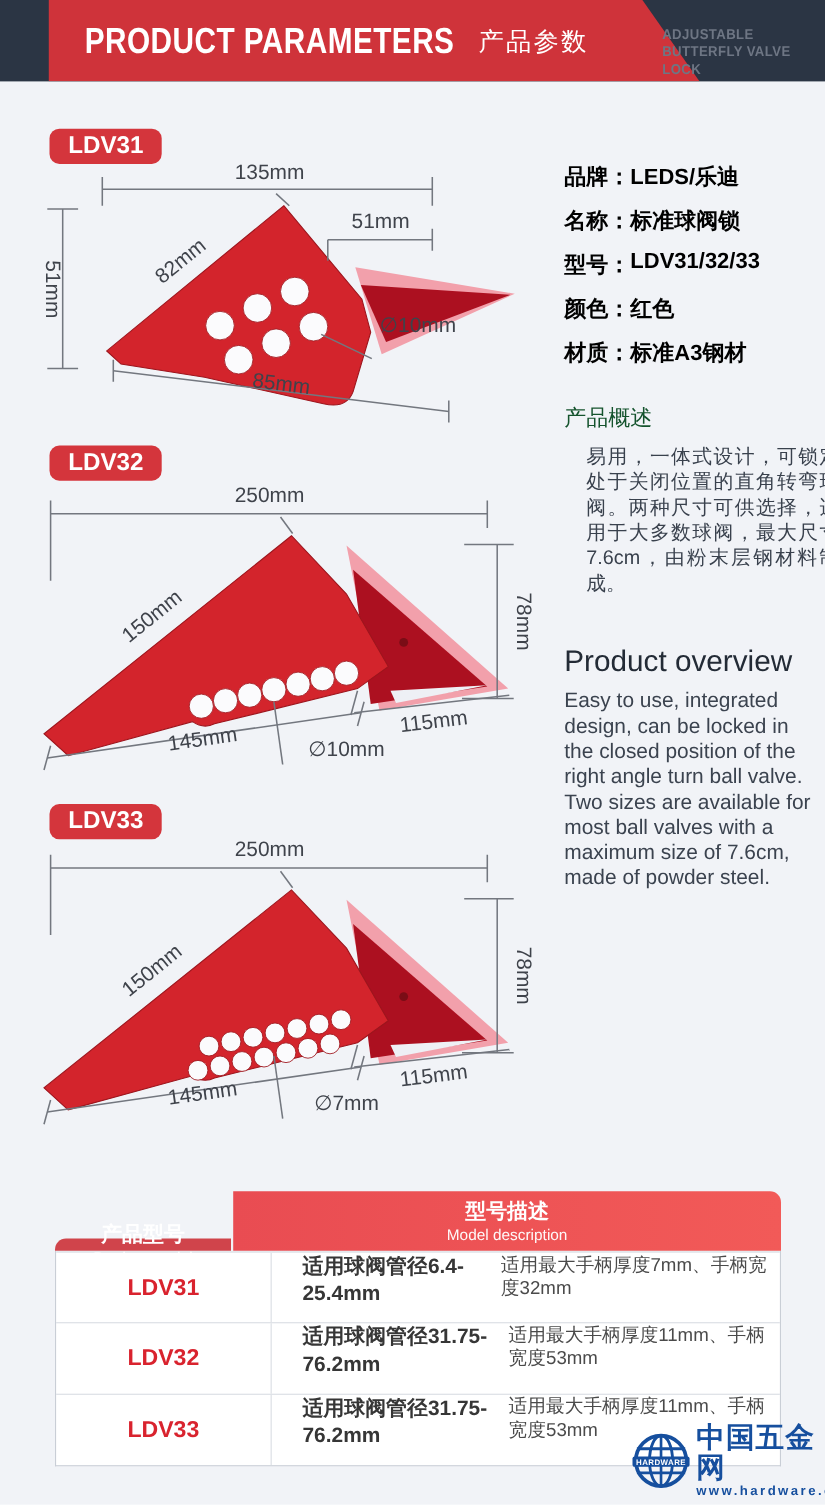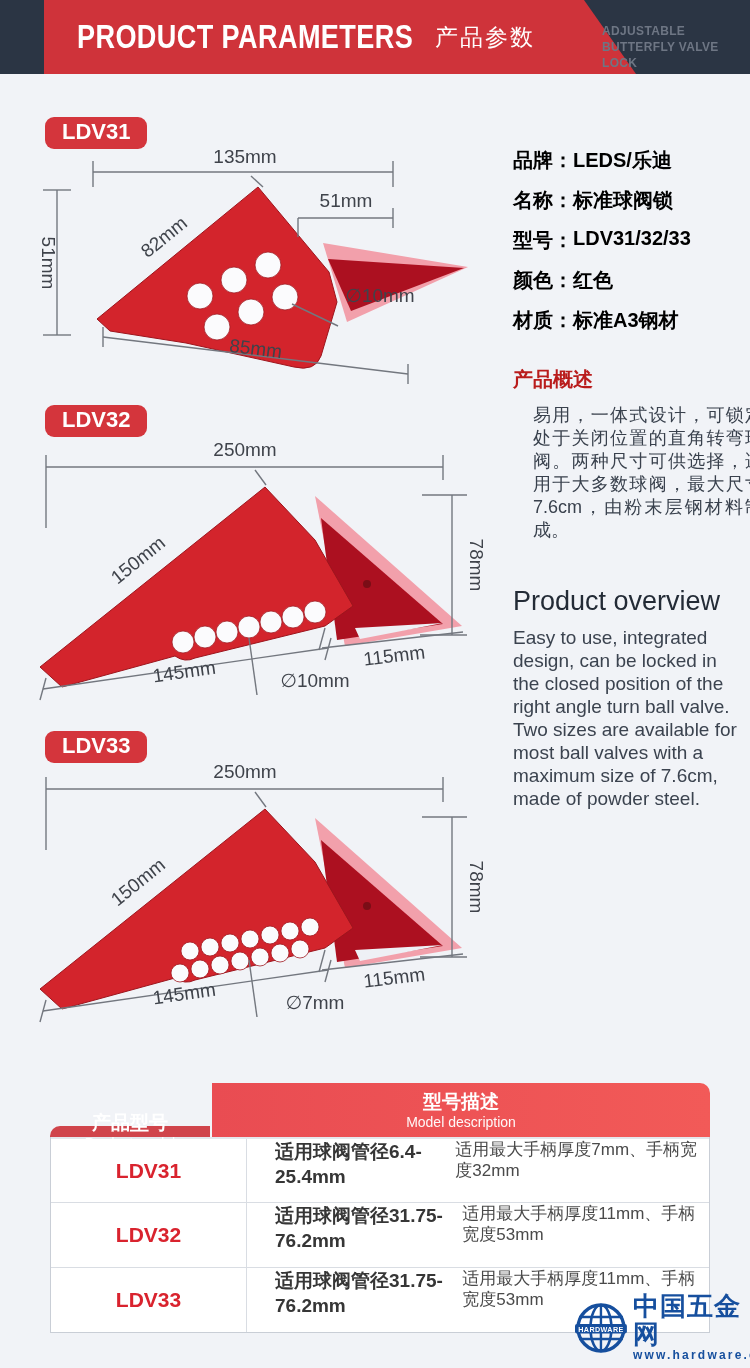--- a/index.html
+++ b/index.html
@@ -29,21 +29,21 @@
   .hole { fill:#fbfbfd; stroke:#a01b22; stroke-width:.8; }
   .fin-pink { fill:#f2a0ab; }
   .fin-dark { fill:#ac1020; }
   .fin-lite { fill:#eef0f5; }
 
   
   .spec-col { position:absolute; left:513px; top:147px; width:228px; }
   .spec-row { display:flex; font-size:20px; color:#000000; height:40px; align-items:flex-start; }
   .spec-label { font-weight:bold; white-space:nowrap; }
   .spec-value { font-weight:bold; white-space:nowrap; }
-  .ov-cn-head { position:absolute; left:513px; top:366px; font-size:20px; font-weight:bold; color:#b91c1c; }
+  .ov-cn-head { position:absolute; left:513px; top:366px; font-size:20px; font-weight:normal; color:#14532d; }
   .ov-cn-body { position:absolute; left:513px; top:404px; width:230px; font-size:18px; line-height:23px;
                 color:#39414d; text-align:justify;margin-left:20px; }
   .ov-en-head { position:absolute; left:513px; top:586px; font-size:27px; color:#232b36; }
   .ov-en-body { position:absolute; left:513px; top:626px; width:235px; font-size:19px; line-height:23px; color:#3b434f; }
 
   
   .spec-table { position:absolute; left:50px; top:1083px; width:660px; }
   .tbl-head { display:flex; height:54px; }
   .tbl-head-left { width:160px; background:#d0444b; border-top-left-radius:10px; color:#fff;
                    display:flex; flex-direction:column; align-items:center; justify-content:center;margin-top:43px; }

